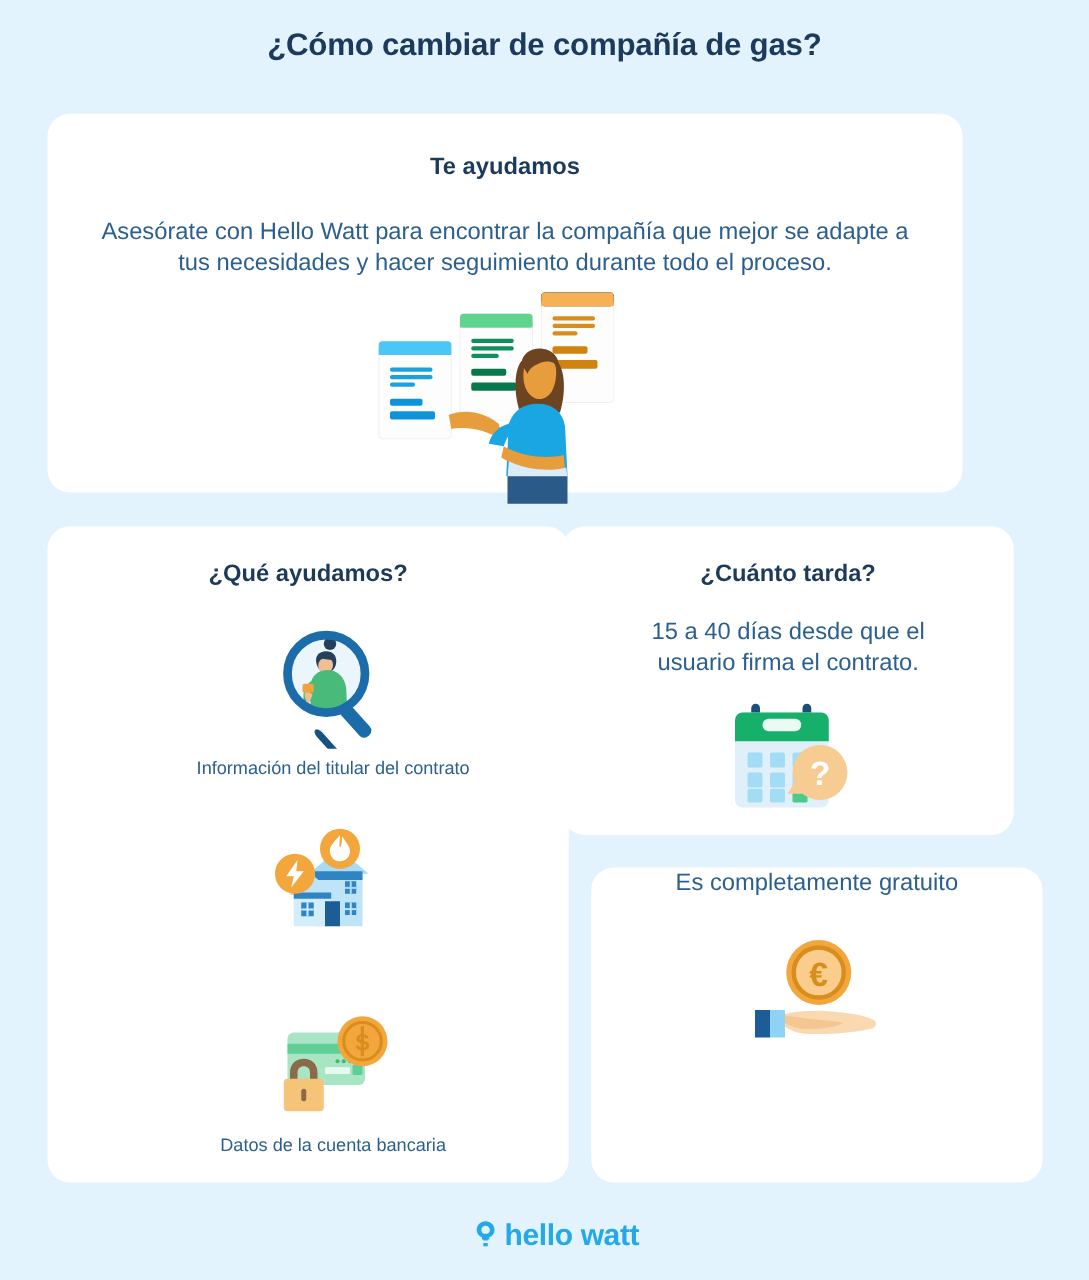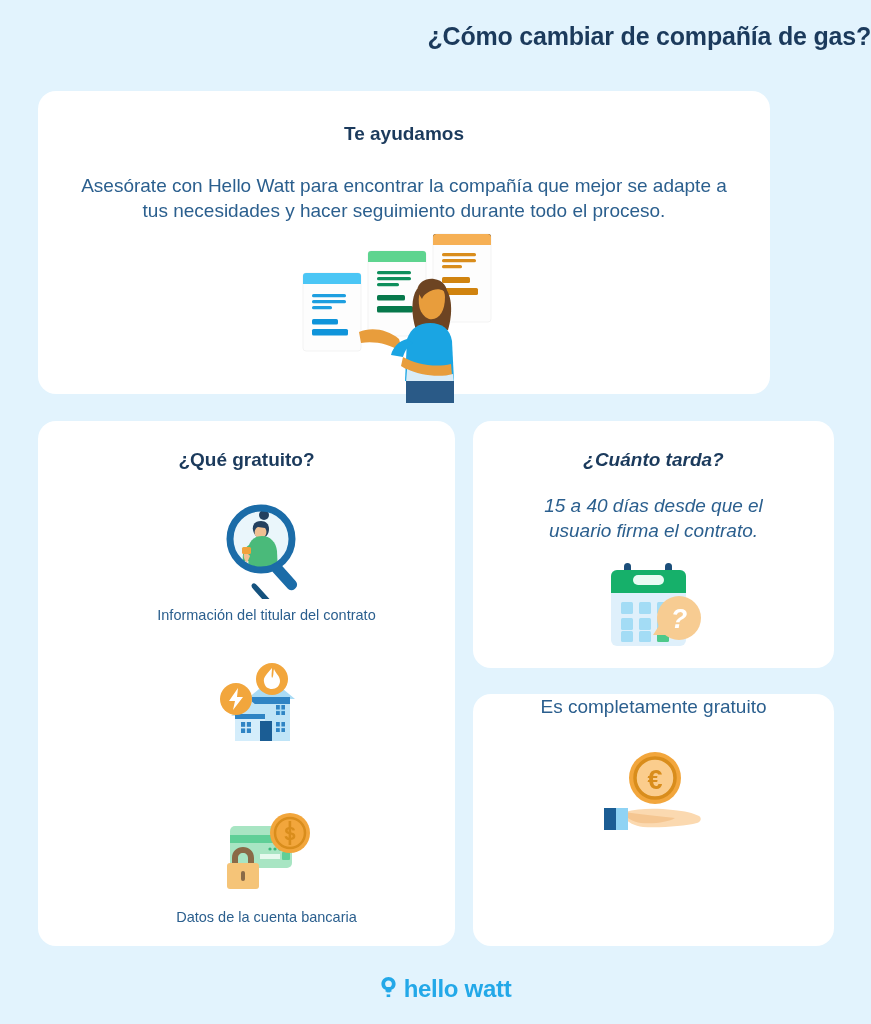--- a/index.html
+++ b/index.html
@@ -15,36 +15,36 @@
     height: 1024px;
     background: #e2f3fd;
     overflow: hidden;
   }
 
   
   .page-title {
     position: absolute;
     left: 0; top: 22px;
     width: 871px;
-    text-align: right;
+    text-align: center;
     font-size: 25px;
     font-weight: bold;
     color: #1b3a5c;
     letter-spacing: -0.2px;
   }
 
   
   .card {
     position: absolute;
     background: #ffffff;
     border-radius: 18px;
   }
   #card-help   { left: 38px;  top: 91px;  width: 732px; height: 303px; }
   #card-need   { left: 38px;  top: 421px; width: 417px; height: 525px; }
-  #card-time   { left: 473px; top: 421px; width: 361px; height: 247px; font-style: italic; }
+  #card-time   { left: 450px; top: 421px; width: 361px; height: 247px; }
   #card-cost   { left: 473px; top: 694px; width: 361px; height: 252px; }
 
   .card-title {
     text-align: center;
     font-size: 19px;
     font-weight: bold;
     color: #1b3a5c;
   }
   .card-sub {
     text-align: center;
@@ -181,21 +181,21 @@
 
           <path d="M108 138 C120 144 140 147 154 143 L155 152 L107 152 Z" fill="#d9ecf7"></path>
 
           <rect x="107" y="150" width="48" height="22" fill="#2a5a87"></rect>
         </g>
       </svg>
     </div>
   </div>
 
   <div class="card" id="card-need">
-    <div class="card-title">¿Qué gratuito?</div>
+    <div class="card-title">¿Qué ayudamos?</div>
 
     <div class="need-item" id="need-1">
       <div class="icon-wrap">
         <svg viewBox="0 0 100 100" width="100" height="100" xmlns="http://www.w3.org/2000/svg">
           <circle cx="44" cy="40" r="32" fill="#eaf6fb"></circle>
 
           <g clip-path="url(#lensclip)">
             <clipPath id="lensclip">
                 <circle cx="44" cy="40" r="31"></circle>
               </clipPath>

